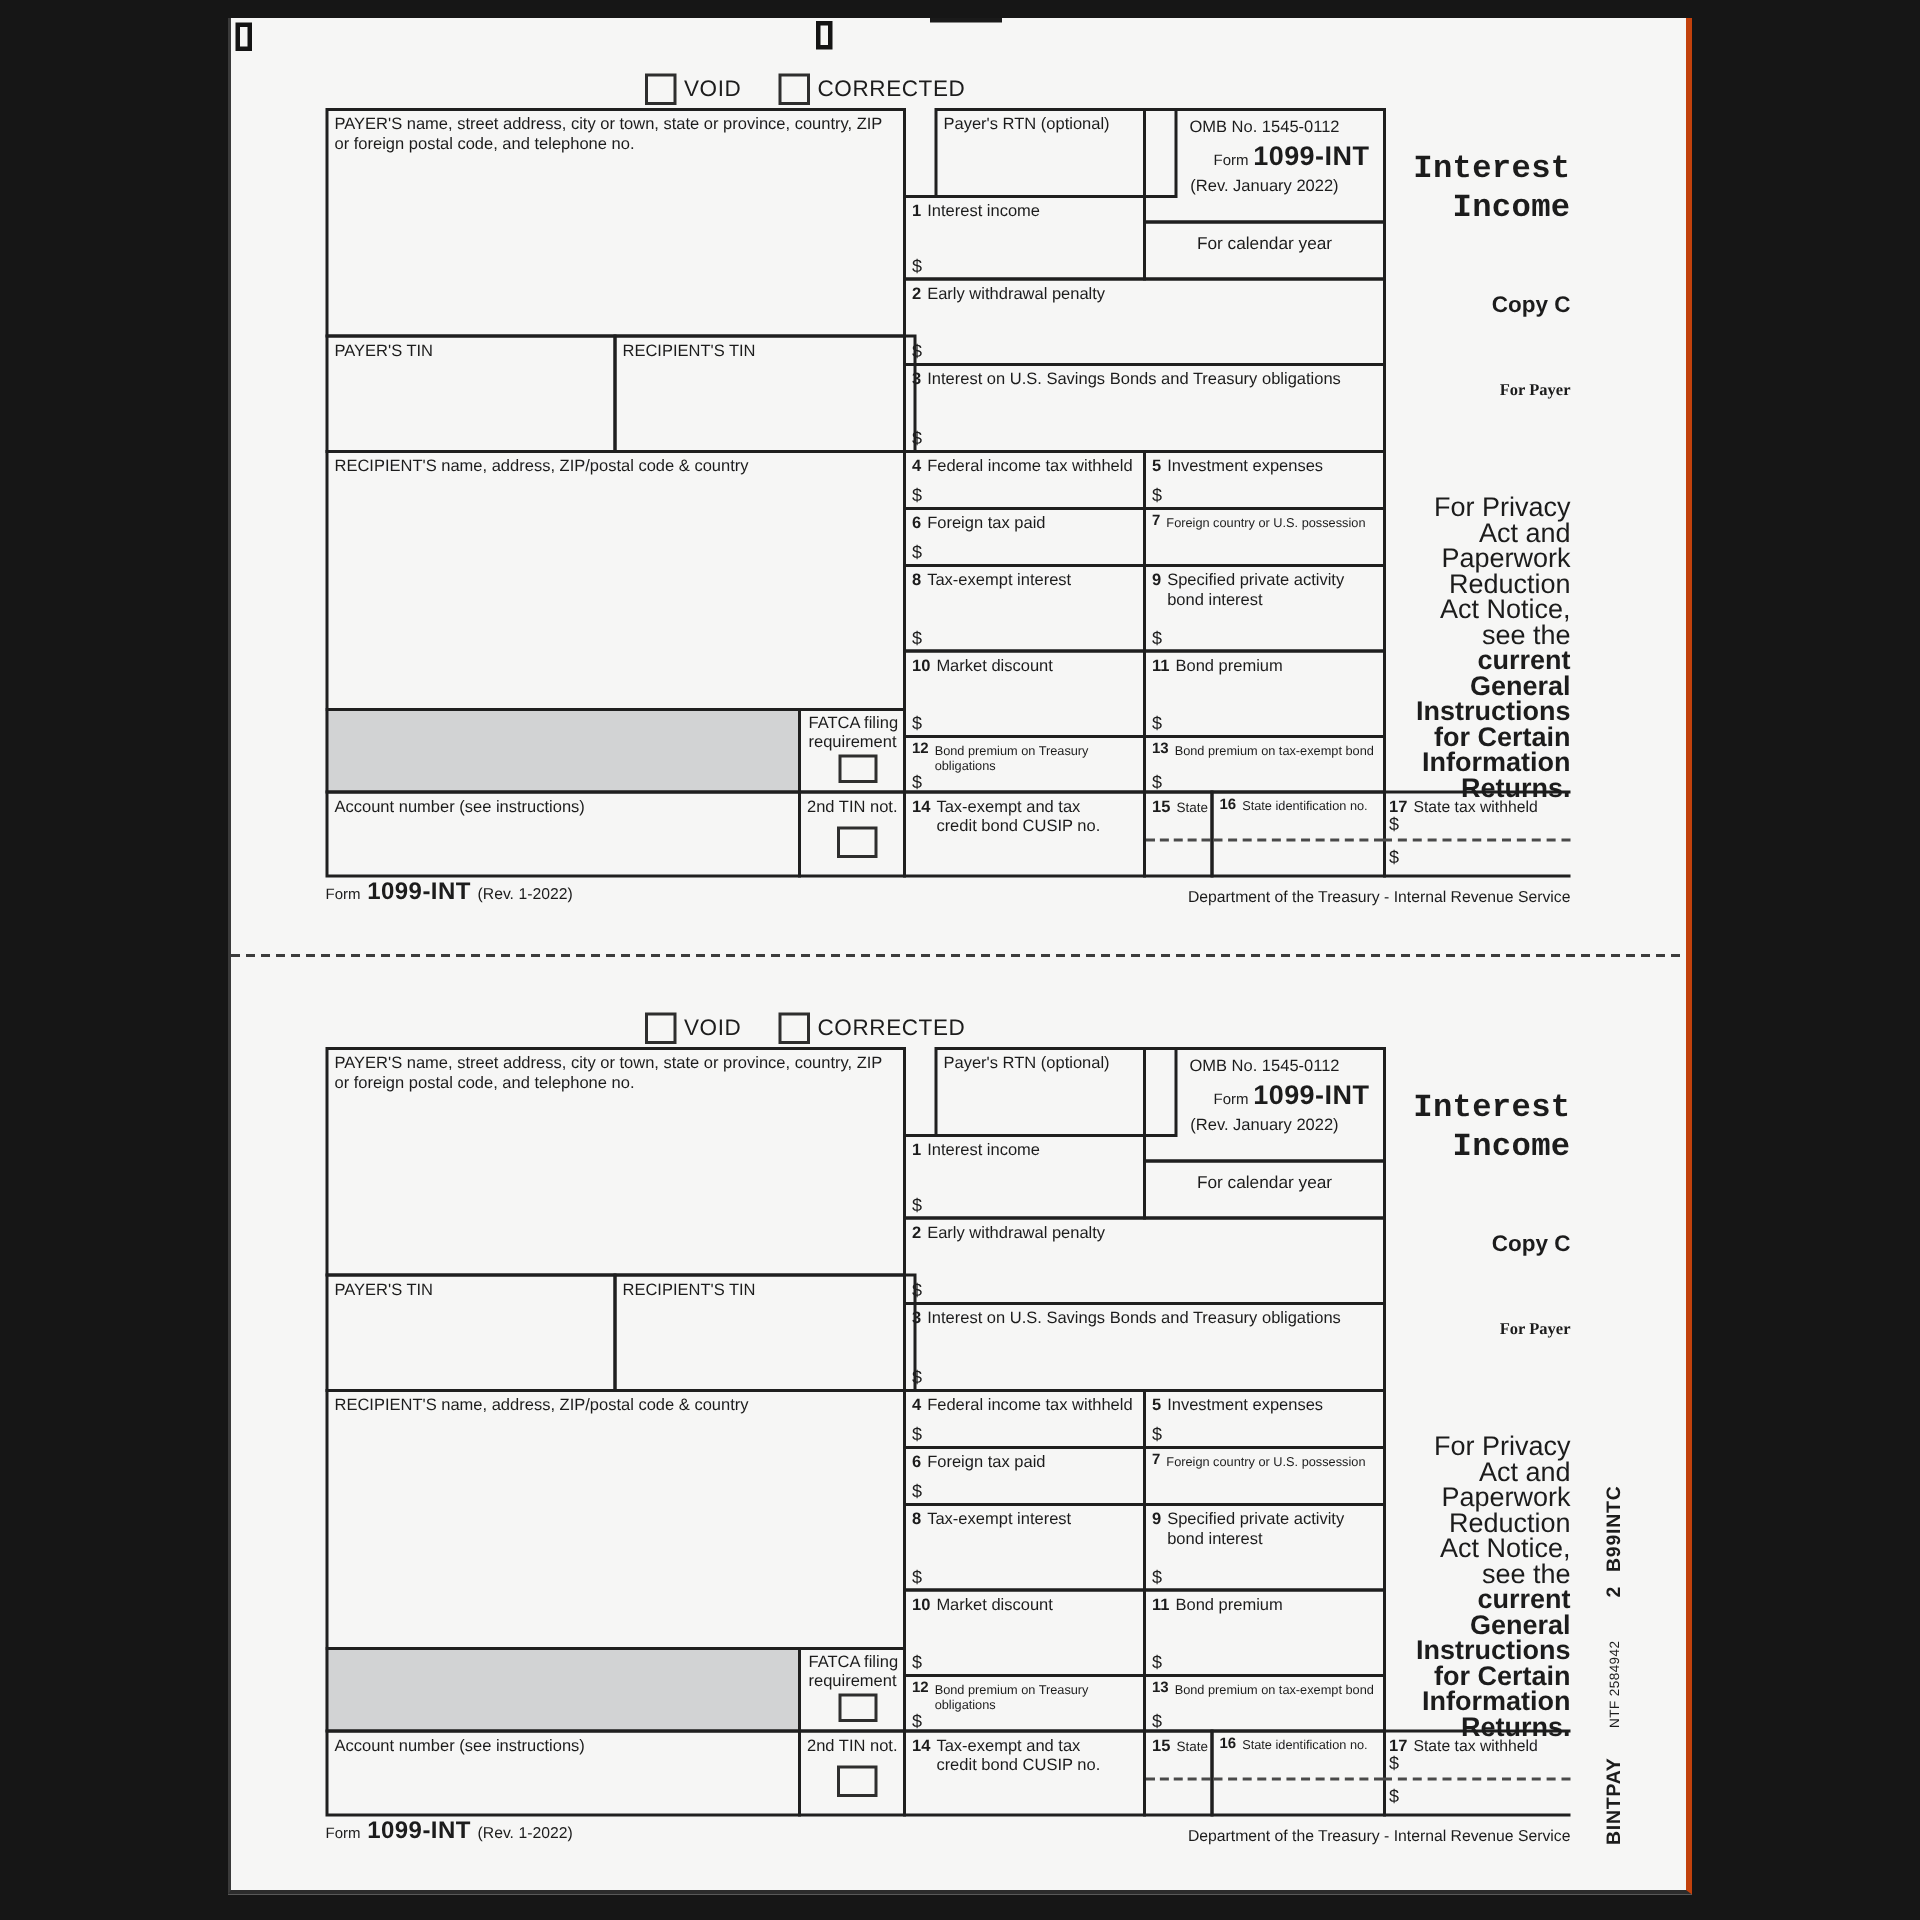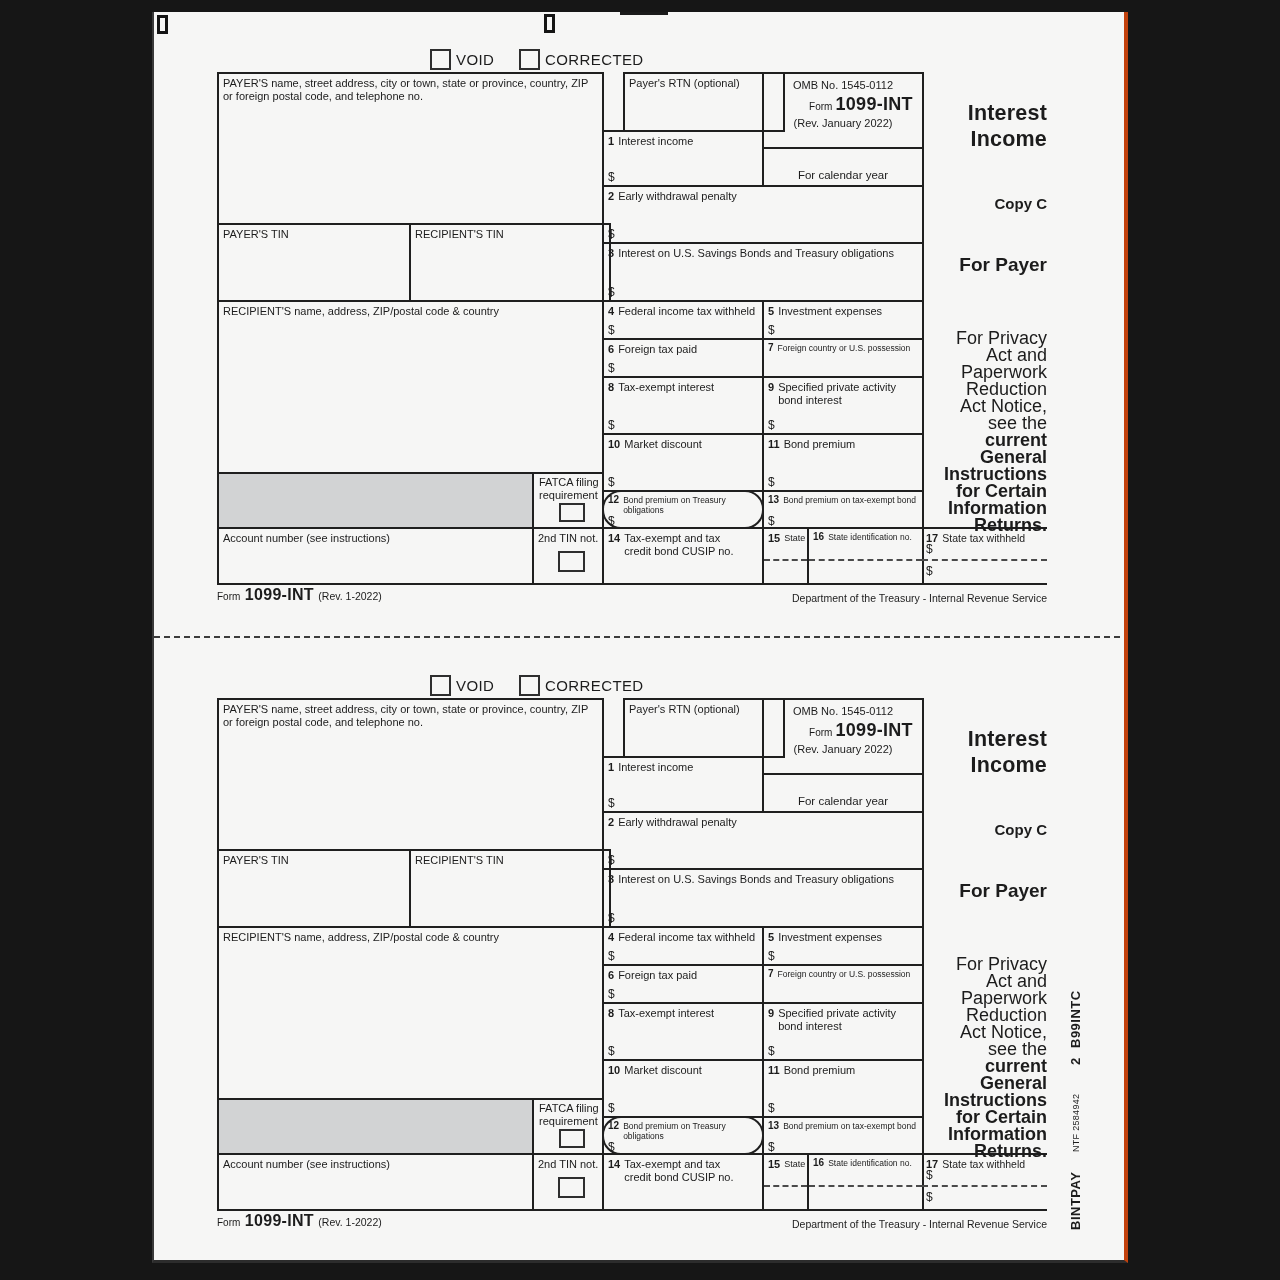--- a/index.html
+++ b/index.html
@@ -55,59 +55,59 @@
 
   .payer{left:63px;top:60px;width:387px;height:153px;}
   .rtn{left:448px;top:60px;width:162px;height:60px;margin-left:21px;}
   .omb{left:608px;top:60px;width:162px;height:77px;text-align:center;}
   .omb .omb-no{padding-top:5px;font-size:11px;}
   .omb .fnum{padding-top:6px;padding-left:36px;}
   .omb .fw{font-size:10px;}
   .omb .fn{font-size:18px;font-weight:bold;letter-spacing:.3px;}
   .omb .rev{padding-top:4px;font-size:11px;}
   .cal{left:608px;top:135px;width:162px;height:40px;text-align:center;}
-  .cal div{padding-top:20px;font-size:11.5px;}
+  .cal div{padding-top:8px;font-size:11.5px;}
   .b1{left:448px;top:118px;width:162px;height:57px;}
   .b2{left:448px;top:173px;width:322px;height:59px;}
   .b3{left:448px;top:230px;width:322px;height:60px;}
   .ptin{left:63px;top:211px;width:194px;height:79px;}
   .rtin{left:255px;top:211px;width:202px;height:79px;}
   .rname{left:63px;top:288px;width:387px;height:174px;}
   .b4{left:448px;top:288px;width:162px;height:40px;}
   .b5{left:608px;top:288px;width:162px;height:40px;}
   .b6{left:448px;top:326px;width:162px;height:40px;}
   .b7{left:608px;top:326px;width:162px;height:40px;}
   .b8{left:448px;top:364px;width:162px;height:59px;}
   .b9{left:608px;top:364px;width:162px;height:59px;}
   .b10{left:448px;top:421px;width:162px;height:59px;}
   .b11{left:608px;top:421px;width:162px;height:59px;}
-  .b12{left:448px;top:478px;width:162px;height:39px;border-radius:19px;}
+  .b12{left:448px;top:478px;width:162px;height:39px;}
   .b13{left:608px;top:478px;width:162px;height:39px;}
   .grayrow{left:63px;top:460px;width:317px;height:57px;background:var(--shade);}
   .fatca{left:378px;top:460px;width:72px;height:57px;}
   .fatca .lbl{padding:2px 3px 0 5px;line-height:12.5px;}
   .cb-fatca{width:22px;height:15px;right:17px;bottom:5px;left:auto;top:auto;}
   .acct{left:63px;top:515px;width:317px;height:58px;}
   .tin2{left:378px;top:515px;width:72px;height:58px;}
   .tin2 .lbl{padding:3px 2px 0 4px;}
   .cb-tin2{width:23px;height:17px;right:17px;top:22px;left:auto;}
   .b14{left:448px;top:515px;width:162px;height:58px;}
   .b15{left:608px;top:515px;width:47px;height:58px;}
   .b15 .lbl span:last-child{font-size:9px;}
   .b16{left:653px;top:515px;width:117px;height:58px;}
   .b17{left:768px;top:515px;width:125px;height:58px;border-left:none;border-right:none;}
   .b17 .lbl span:last-child{font-size:10.5px;}
   .d17a{position:absolute;left:4px;top:14px;font-size:12px;}
   .d17b{position:absolute;left:4px;top:36px;font-size:12px;}
 
   
   .rcol{position:absolute;right:83px;text-align:right;}
-  .ii-title{top:88px;width:170px;font-size:21.5px;font-weight:bold;line-height:26px;letter-spacing:.2px;}
+  .ii-title{top:88px;width:170px;font-size:21.5px;font-weight:bold;line-height:26px;letter-spacing:.2px;font-family:Liberation Mono, monospace;}
   .copyc{top:183px;width:170px;font-size:15px;font-weight:bold;}
-  .forpayer{top:242px;width:170px;font-size:19px;font-weight:bold;}
+  .forpayer{top:242px;width:170px;font-size:11px;font-weight:bold;font-family:Liberation Serif, serif;}
   .privacy{top:318px;width:108px;font-size:18px;line-height:17px;}
   .privacy b{font-weight:bold;}
 
   
   .f-left{position:absolute;left:63px;top:574px;}
   .f-left .fw{font-size:10px;}
   .f-left .fn{font-size:16px;font-weight:bold;letter-spacing:.3px;}
   .f-left .rv{font-size:10.5px;}
   .f-right{position:absolute;right:83px;top:580px;font-size:10.5px;}
 

